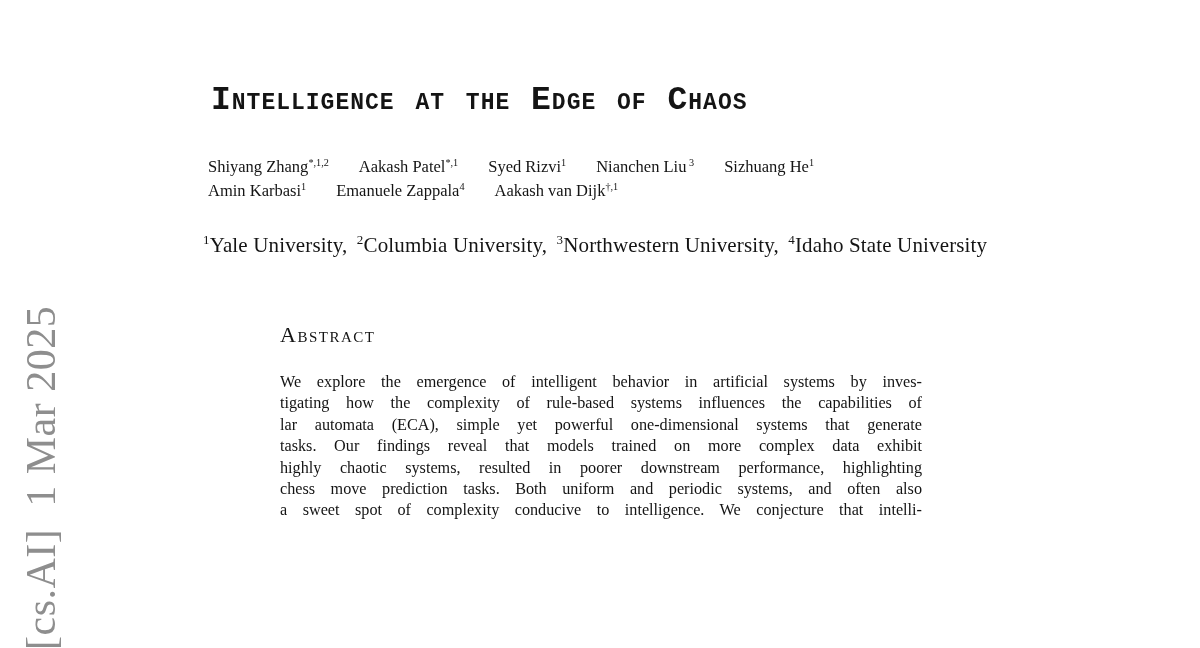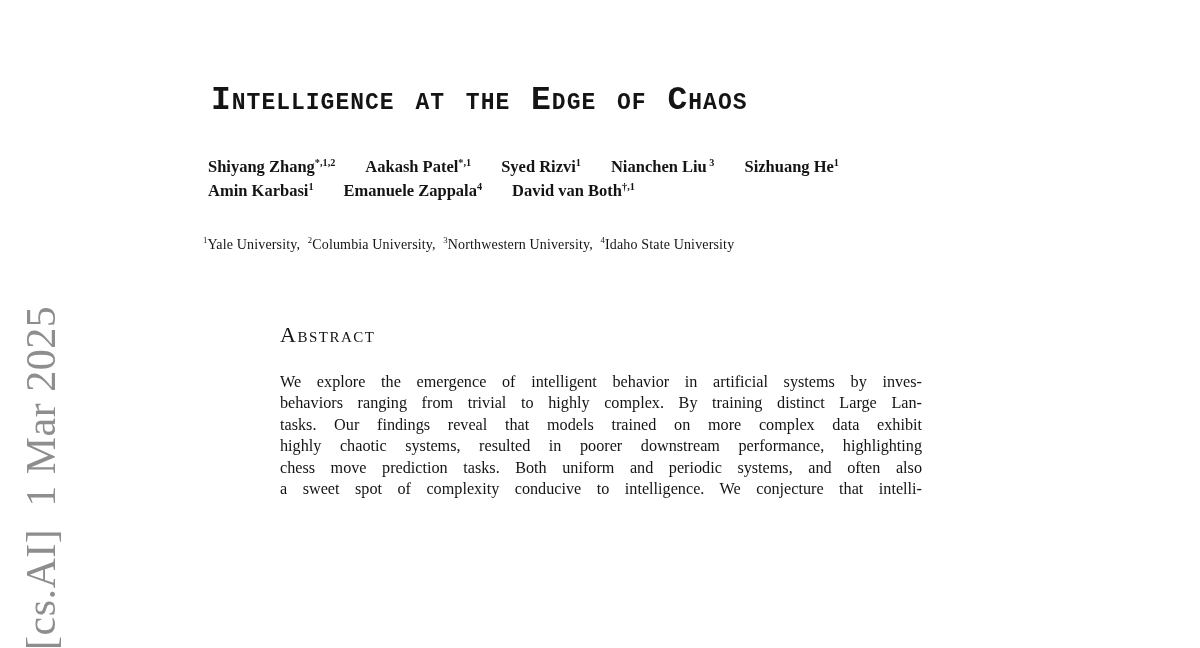--- a/index.html
+++ b/index.html
@@ -40,39 +40,39 @@
     white-space: nowrap;
     font-family: Liberation Mono, monospace;
   }
 
   
   .authors {
     position: absolute;
     left: 208px;
     top: 155px;
     font-size: 16.5px;
-    font-weight: bold;
+    font-weight: normal;
     line-height: 24px;
     white-space: nowrap;
   }
   .author { display: inline; margin-right: 30px; }
   .author:last-child { margin-right: 0; }
   sup {
     font-size: 62%;
     line-height: 0;
     vertical-align: super;
     white-space: pre;
   }
 
   
   .affiliations {
     position: absolute;
     left: 203px;
     top: 234px;
-    font-size: 14px;
+    font-size: 21px;
     line-height: 22px;
     letter-spacing: 0.15px;
     white-space: nowrap;
   }
   .affiliation { display: inline; margin-right: 4px; }
   .affiliation:last-child { margin-right: 0; }
 
   
   .abstract-heading {
     position: absolute;
@@ -100,29 +100,30 @@
 <body>
 
 <div class="page">
 
   <div class="arxiv-stamp">[cs.AI]  1 Mar 2025</div>
 
   <h1 class="paper-title">Intelligence at the Edge of Chaos</h1>
 
   <div class="authors">
     <div><span class="author"><span>Shiyang Zhang</span><sup>*,1,2</sup></span><span class="author"><span>Aakash Patel</span><sup>*,1</sup></span><span class="author"><span>Syed Rizvi</span><sup>1</sup></span><span class="author"><span>Nianchen Liu</span><sup> 3</sup></span><span class="author"><span>Sizhuang He</span><sup>1</sup></span></div>
-    <div><span class="author"><span>Amin Karbasi</span><sup>1</sup></span><span class="author"><span>Emanuele Zappala</span><sup>4</sup></span><span class="author"><span>David van Both</span><sup>†,1</sup></span></div>
+    <div><span class="author"><span>Amin Karbasi</span><sup>1</sup></span><span class="author"><span>Emanuele Zappala</span><sup>4</sup></span><span class="author"><span>Aakash van Dijk</span><sup>†,1</sup></span></div>
   </div>
 
   <div class="affiliations"><span class="affiliation"><sup>1</sup><span>Yale University,</span></span> <span class="affiliation"><sup>2</sup><span>Columbia University,</span></span> <span class="affiliation"><sup>3</sup><span>Northwestern University,</span></span> <span class="affiliation"><sup>4</sup><span>Idaho State University</span></span></div>
 
   <div class="abstract-heading">Abstract</div>
 
   <div class="abstract-body">
     <div class="abs-line">We explore the emergence of intelligent behavior in artificial systems by inves-</div>
-    <div class="abs-line">behaviors ranging from trivial to highly complex. By training distinct Large Lan-</div>
+    <div class="abs-line">tigating how the complexity of rule-based systems influences the capabilities of</div>
+    <div class="abs-line">lar automata (ECA), simple yet powerful one-dimensional systems that generate</div>
     <div class="abs-line">tasks. Our findings reveal that models trained on more complex data exhibit</div>
     <div class="abs-line">highly chaotic systems, resulted in poorer downstream performance, highlighting</div>
     <div class="abs-line">chess move prediction tasks. Both uniform and periodic systems, and often also</div>
     <div class="abs-line">a sweet spot of complexity conducive to intelligence. We conjecture that intelli-</div>
   </div>
 
 </div>
 
 </body></html>

